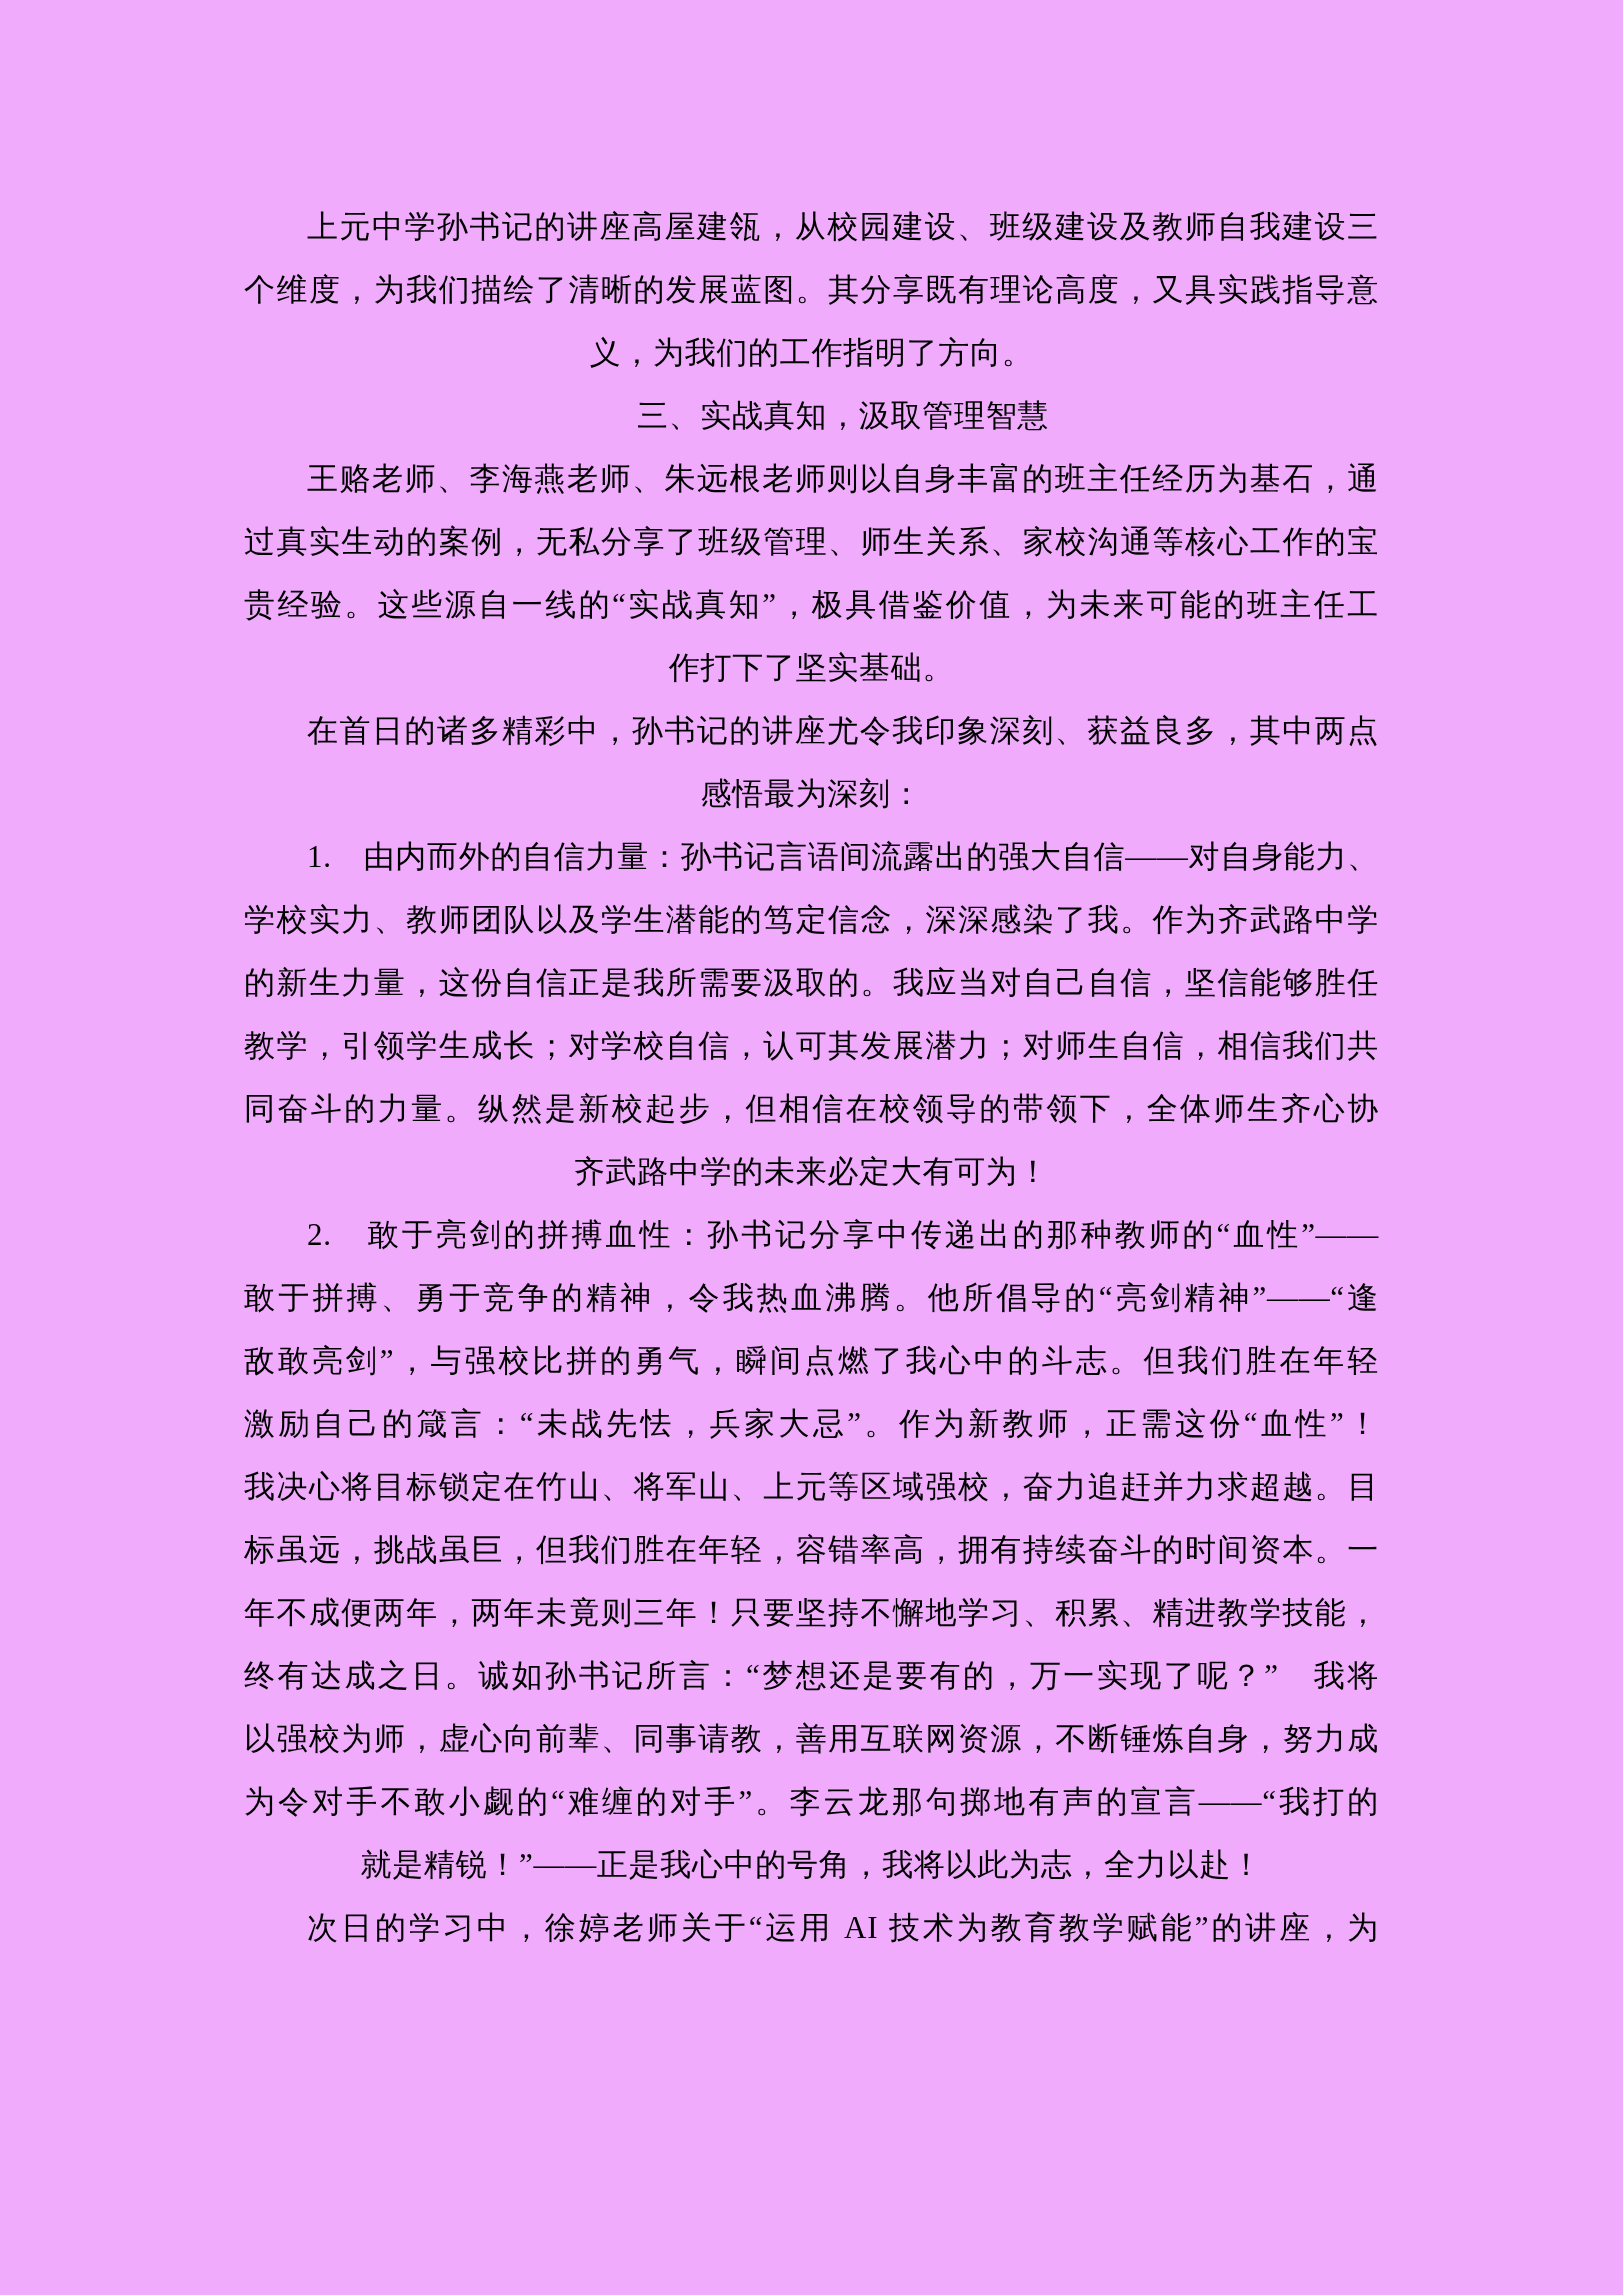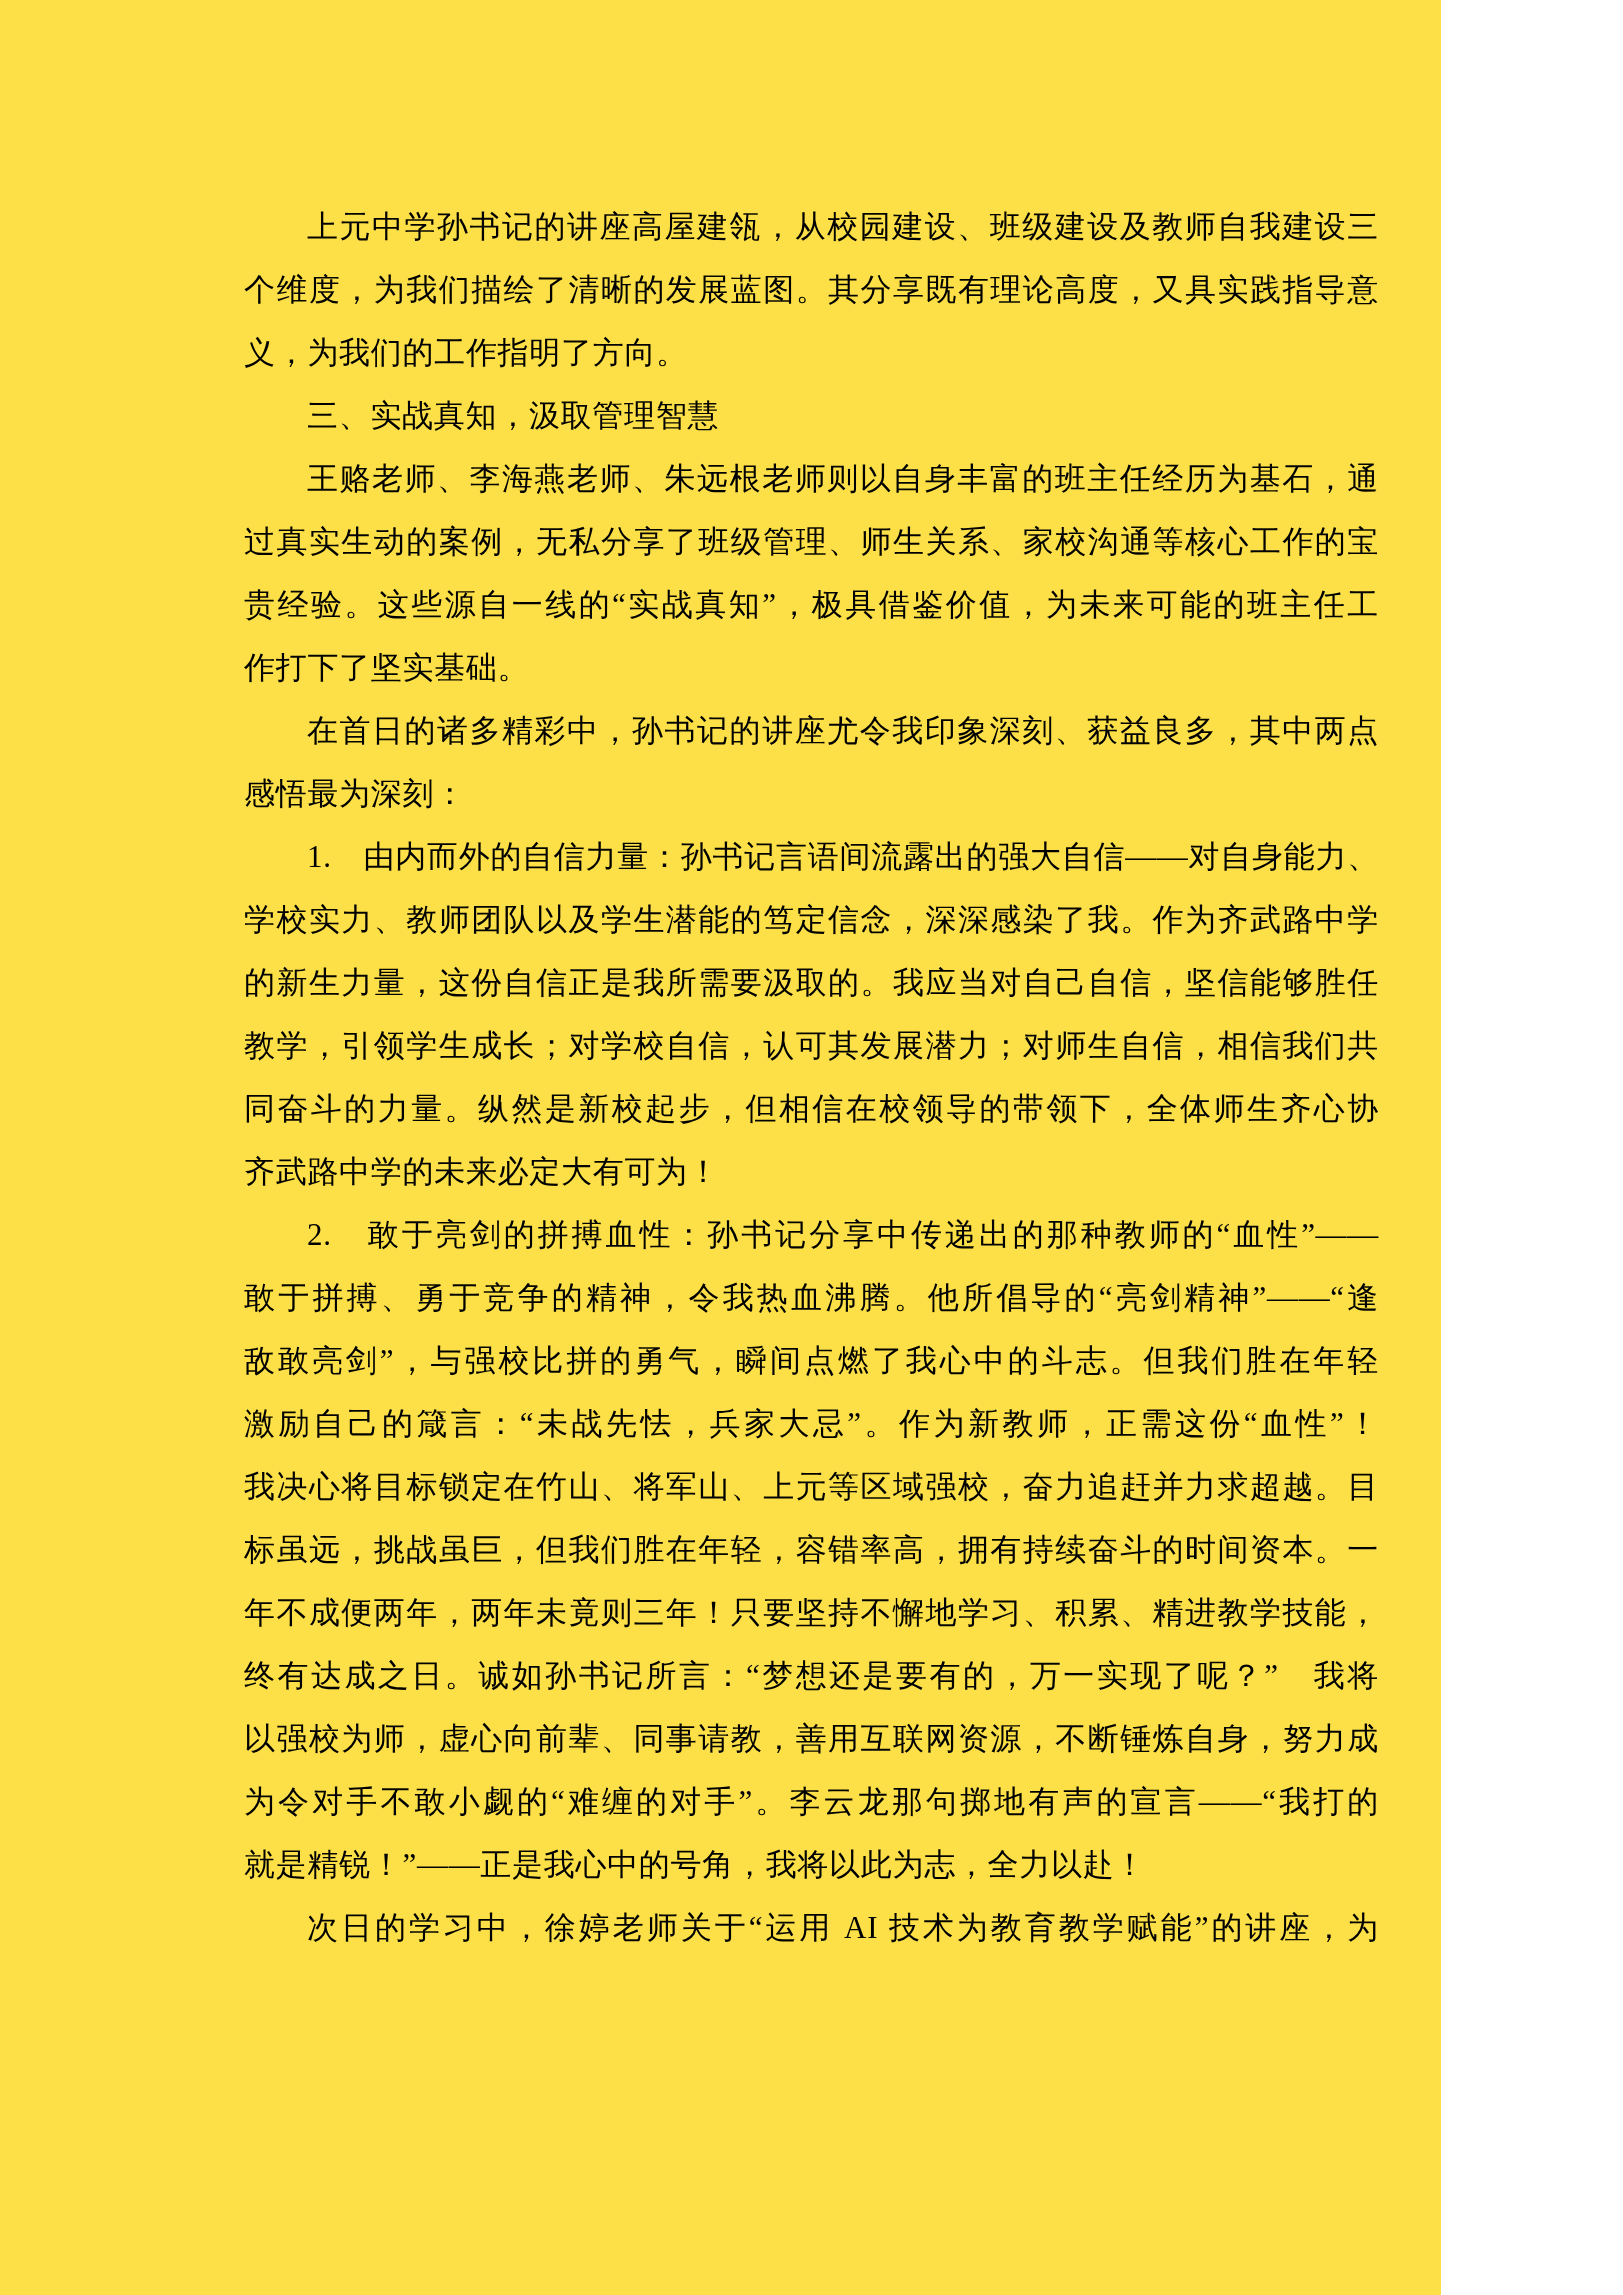--- a/index.html
+++ b/index.html
@@ -2,38 +2,38 @@
 <html style="font-size:10.5px"><head>
 <meta charset="utf-8">
 <style>
   html, body {
     margin: 0;
     padding: 0;
     background: #ffffff;
   }
   .page {
     position: relative;
-    width: 1441px;
+    width: 1623px;
     height: 2295px;
-    background: #fde047;
+    background: #f0abfc;
     overflow: hidden;
     font-family: "Liberation Serif", "DejaVu Serif", serif;
   }
   .text-block {
     position: absolute;
     left: 244px;
     top: 195px;
     width: 1135px;
   }
   .line {
     font-size: 31px;
     line-height: 63px;
     height: 63px;
     color: #000000;
-    text-align: left;
+    text-align: center;
     white-space: nowrap;
     letter-spacing: 0.7px;
   }
   .line.just {
     white-space: normal;
     text-align: justify;
     text-align-last: justify;
     overflow: hidden;
   }
   .line.ind {

